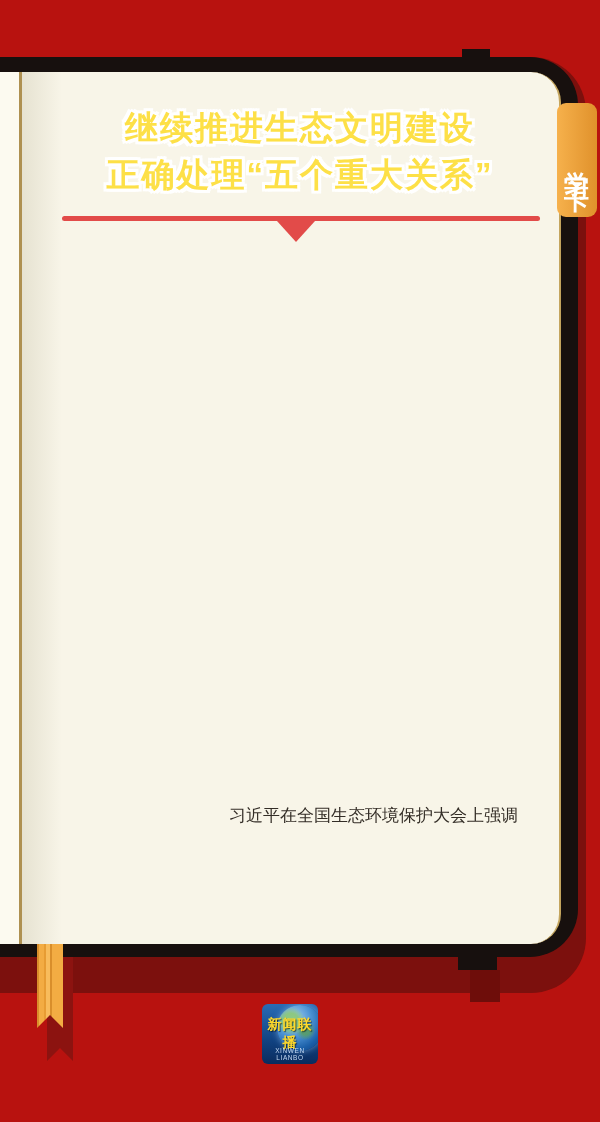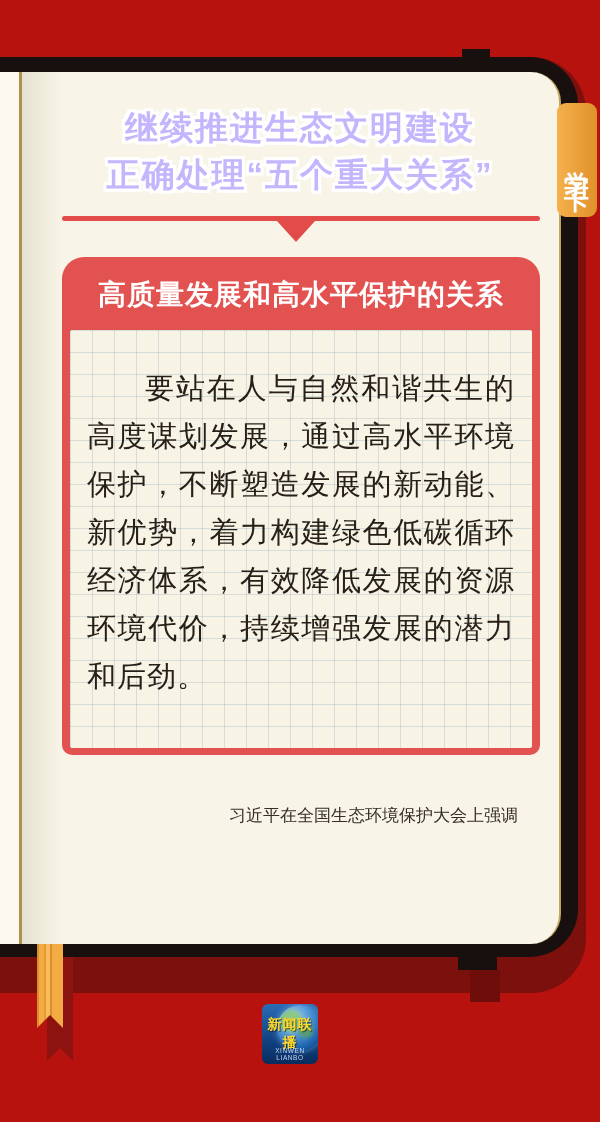--- a/index.html
+++ b/index.html
@@ -42,21 +42,21 @@
   .study-tab{
     position:absolute;left:557px;top:103px;width:40px;height:114px;
     background:linear-gradient(to right,#F6B14C,#E0912B);
     border-radius:9px;color:#fff;font-weight:bold;font-size:25px;
     writing-mode:vertical-rl;text-align:center;letter-spacing:7px;
     line-height:40px;padding-top:4px;box-sizing:border-box;
   }
   
   .title-block{
     position:absolute;left:30px;top:104px;width:540px;text-align:center;
-    font-weight:bold;font-size:33px;line-height:47px;color:#c4b5fd;letter-spacing:2px;
+    font-weight:bold;font-size:33px;line-height:47px;color:#fde047;letter-spacing:2px;
     text-shadow:-3px -3px 0 #fff,3px -3px 0 #fff,-3px 3px 0 #fff,3px 3px 0 #fff,
                 -3px 0 0 #fff,3px 0 0 #fff,0 -3px 0 #fff,0 3px 0 #fff;
   }
   .divider{position:absolute;left:62px;top:216px;width:478px;height:5px;background:#E24B49;border-radius:3px;}
   .divider-triangle{
     position:absolute;left:277px;top:221px;width:0;height:0;
     border-left:19px solid transparent;border-right:19px solid transparent;
     border-top:21px solid #E24B49;
   }
   
@@ -144,26 +144,20 @@
   <div class="study-tab">学习卡</div>
 
   <div class="title-block">
     <div>继续推进生态文明建设</div>
     <div>正确处理“五个重大关系”</div>
   </div>
 
   <div class="divider"></div>
   <div class="divider-triangle"></div>
 
-  <div class="quote-card">
-    <div class="card-heading">高质量发展和高水平保护的关系</div>
-    <div class="card-grid">
-      <p class="card-body">要站在人与自然和谐共生的高度谋划发展，通过高水平环境保护，不断塑造发展的新动能、新优势，着力构建绿色低碳循环经济体系，有效降低发展的资源环境代价，持续增强发展的潜力和后劲。</p>
-    </div>
-  </div>
 
   <div class="byline">
     <div class="byline-source">习近平在全国生态环境保护大会上强调</div>
   </div>
 
   <div class="ribbon"></div>
 
   <div class="logo">
     <div class="logo-globe"></div>
     <div class="logo-cn">新闻联播</div>

